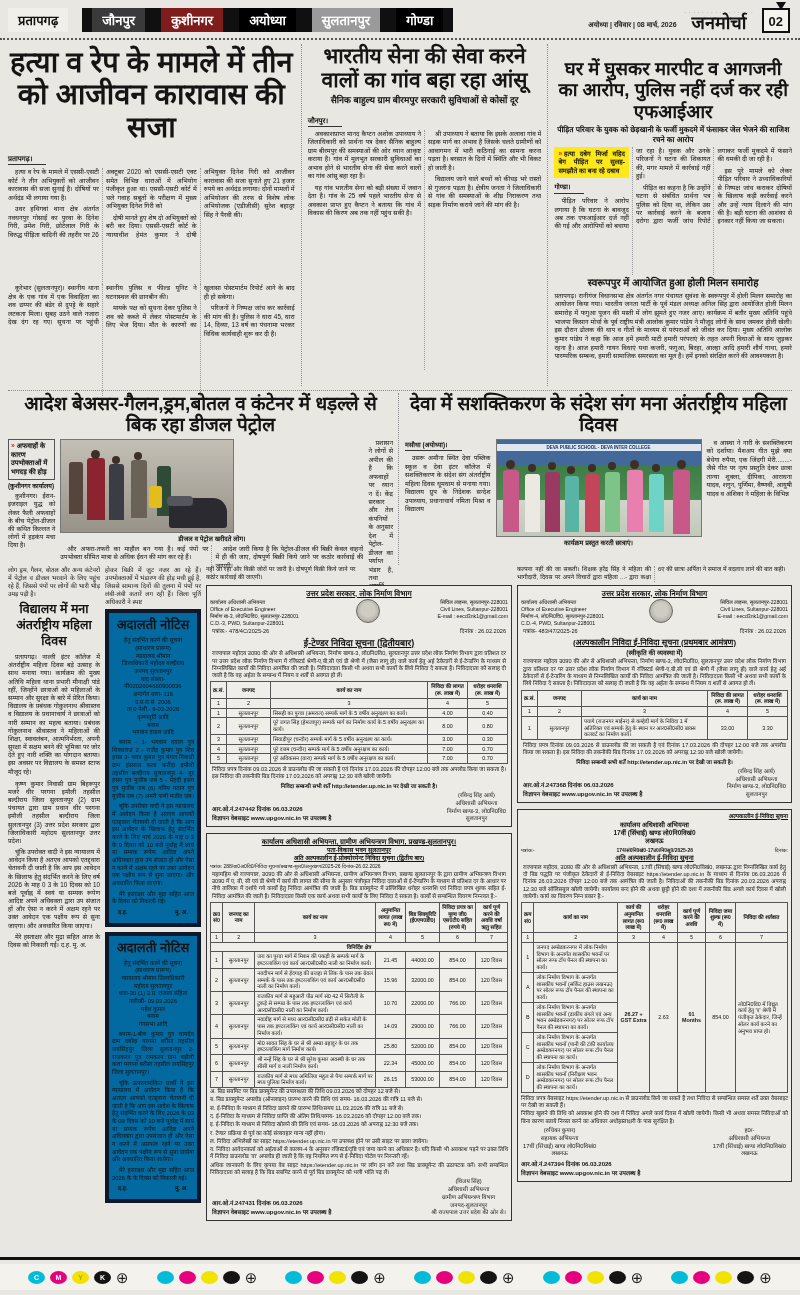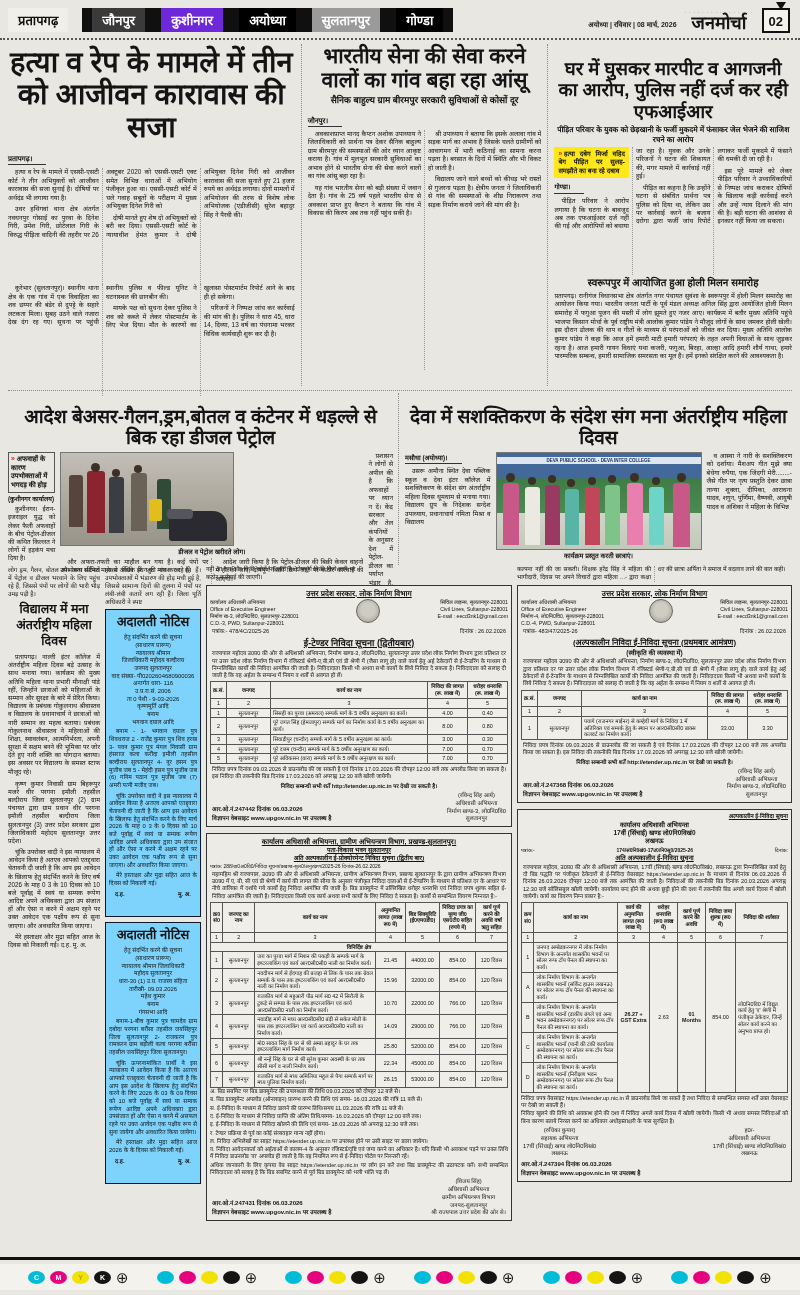--- a/index.html
+++ b/index.html
@@ -2,21 +2,21 @@
 <html><head>
 <meta charset="utf-8">
 <style>
   html,body{margin:0;padding:0;}
   .page{position:relative;width:800px;height:1295px;background:#e9e7e1;font-family:"Liberation Sans","DejaVu Sans",sans-serif;color:#141414;overflow:hidden;}
   
   .hdr{position:absolute;top:4px;left:0;width:100%;height:32px;display:flex;align-items:center;}
   .regions{display:flex;align-items:center;margin-left:10px;background:#101010;padding:0 2px;height:24px;}
   .region{font-weight:bold;font-size:13px;color:#fff;padding:3px 10px;margin:0 8px;white-space:nowrap;}
   .region.r0{background:#f1efe9;color:#111;margin-right:4px;}
-  .region.r1{background:#3a3a3a;} .region.r2{background:#6d28d9;text-align:right;}
+  .region.r1{background:#3a3a3a;} .region.r2{background:#7f1d1d;text-align:right;}
   .region.r3{background:#000;} .region.r4{background:#9a9a9a;} .region.r5{background:#000;}
   .hdr-right{margin-left:auto;margin-right:10px;display:flex;align-items:flex-end;gap:8px;}
   .dateline{font-size:7px;font-weight:bold;color:#222;margin-bottom:4px;}
   .mast-wrap{text-align:center;}
   .tagline{font-size:4px;color:#444;letter-spacing:1px;}
   .mast{font-size:18px;font-weight:bold;line-height:0.95;letter-spacing:0;}
   .pagebox{position:relative;border:2px solid #111;font-weight:bold;font-size:13px;padding:4px 5px 2px;background:#f5f3ee;}
   .pagebox:before{content:"";position:absolute;top:-8px;right:2px;border-left:5px solid transparent;border-right:5px solid transparent;border-top:8px solid #111;}
   .dotrule{position:absolute;top:38px;left:0;width:100%;border-top:2px dotted #555;}
   
@@ -37,21 +37,21 @@
   .h-sub2{font-size:13.5px;font-weight:bold;text-align:center;margin:4px 0 3px;border-top:1px dotted #999;padding-top:4px;}
   .ybox{background:#ffe81a;padding:3px 4px;font-size:6.6px;font-weight:bold;line-height:1.3;margin-bottom:3px;break-inside:avoid;}
   .arrow{color:#e8211d;font-weight:bold;margin-right:2px;}
   .h-holi{font-size:14.5px;font-weight:bold;text-align:center;margin:5px 0 1px;border-top:1px dotted #999;padding-top:4px;}
   .holi-sub{font-size:10px;font-weight:bold;text-align:center;margin-bottom:3px;}
   .holi-body{font-size:6.4px;line-height:1.35;}
   
   .band2{position:absolute;top:390px;left:8px;width:784px;height:172px;display:flex;border-top:1px dotted #888;padding-top:2px;}
   .diesel{width:386px;padding-right:5px;}
   .deva{width:388px;padding-left:6px;border-left:1px dotted #888;}
-  .h-band{font-size:19px;font-weight:bold;text-align:center;line-height:1.1;margin:14px 0 3px;}
+  .h-band{font-size:19px;font-weight:bold;text-align:center;line-height:1.1;margin:1px 0 3px;}
   .d-row{display:flex;gap:5px;}
   .d-alert{width:96px;font-size:6.3px;line-height:1.3;}
   .alert-box{border:1px solid #555;padding:2px;font-weight:bold;font-size:6.8px;margin-bottom:2px;}
   .office-line{font-size:6.3px;font-weight:bold;margin-bottom:2px;}
   .photo{position:relative;background:#b4b0a7;overflow:hidden;border:1px solid #777;}
   .photo-d{width:172px;height:92px;}
   .photo-v{width:204px;height:96px;}
   .caption{font-size:6.5px;font-weight:bold;text-align:center;margin-top:1px;}
   .d-col{flex:1;font-size:6.4px;line-height:1.32;}
   .fig{position:absolute;border-radius:3px 3px 0 0;}
@@ -61,21 +61,21 @@
   .v-col{flex:1;font-size:6.4px;line-height:1.32;}
   
   .band3{position:absolute;top:566px;left:8px;width:784px;height:688px;display:flex;gap:5px;}
   .colA{width:92px;font-size:6.3px;line-height:1.3;}
   .colB{width:96px;}
   .colM{width:306px;}
   .colR{flex:1;}
   .h-school{font-size:12.5px;font-weight:bold;text-align:center;line-height:1.25;margin:4px 0;}
   .controw{font-size:6.2px;line-height:1.3;margin-bottom:3px;}
   
-  .notice{border:1px solid #0f172a;padding:3px 3px 18px;background:#7dd3fc;font-size:5.9px;line-height:1.3;margin-bottom:5px;}
+  .notice{border:4px solid #0f172a;padding:3px 3px 6px;background:#0369a1;font-size:5.9px;line-height:1.3;margin-bottom:5px;}
   .notice-title{font-size:13px;font-weight:bold;text-align:center;margin:1px 0 3px;}
   .notice .meta div{text-align:center;}
   .notice .body{text-align:justify;margin-top:2px;}
   .notice .foot{display:flex;justify-content:space-between;font-weight:bold;margin-top:3px;padding:0 6px;}
   
   .tender{border:1.5px solid #333;background:#edebe5;padding:3px;font-size:5.6px;line-height:1.3;margin-bottom:6px;}
   .t-gov{text-align:center;font-weight:bold;font-size:7.5px;text-decoration:underline;}
   .t-offrow{display:flex;justify-content:space-between;align-items:flex-start;margin-top:1px;}
   .t-off{font-size:5.2px;line-height:1.3;}
   .emblem{width:22px;height:22px;border:1px solid #666;border-radius:50%;background:radial-gradient(circle at 50% 45%, #cfccc3 40%, #b5b1a7 70%);flex:0 0 auto;}

